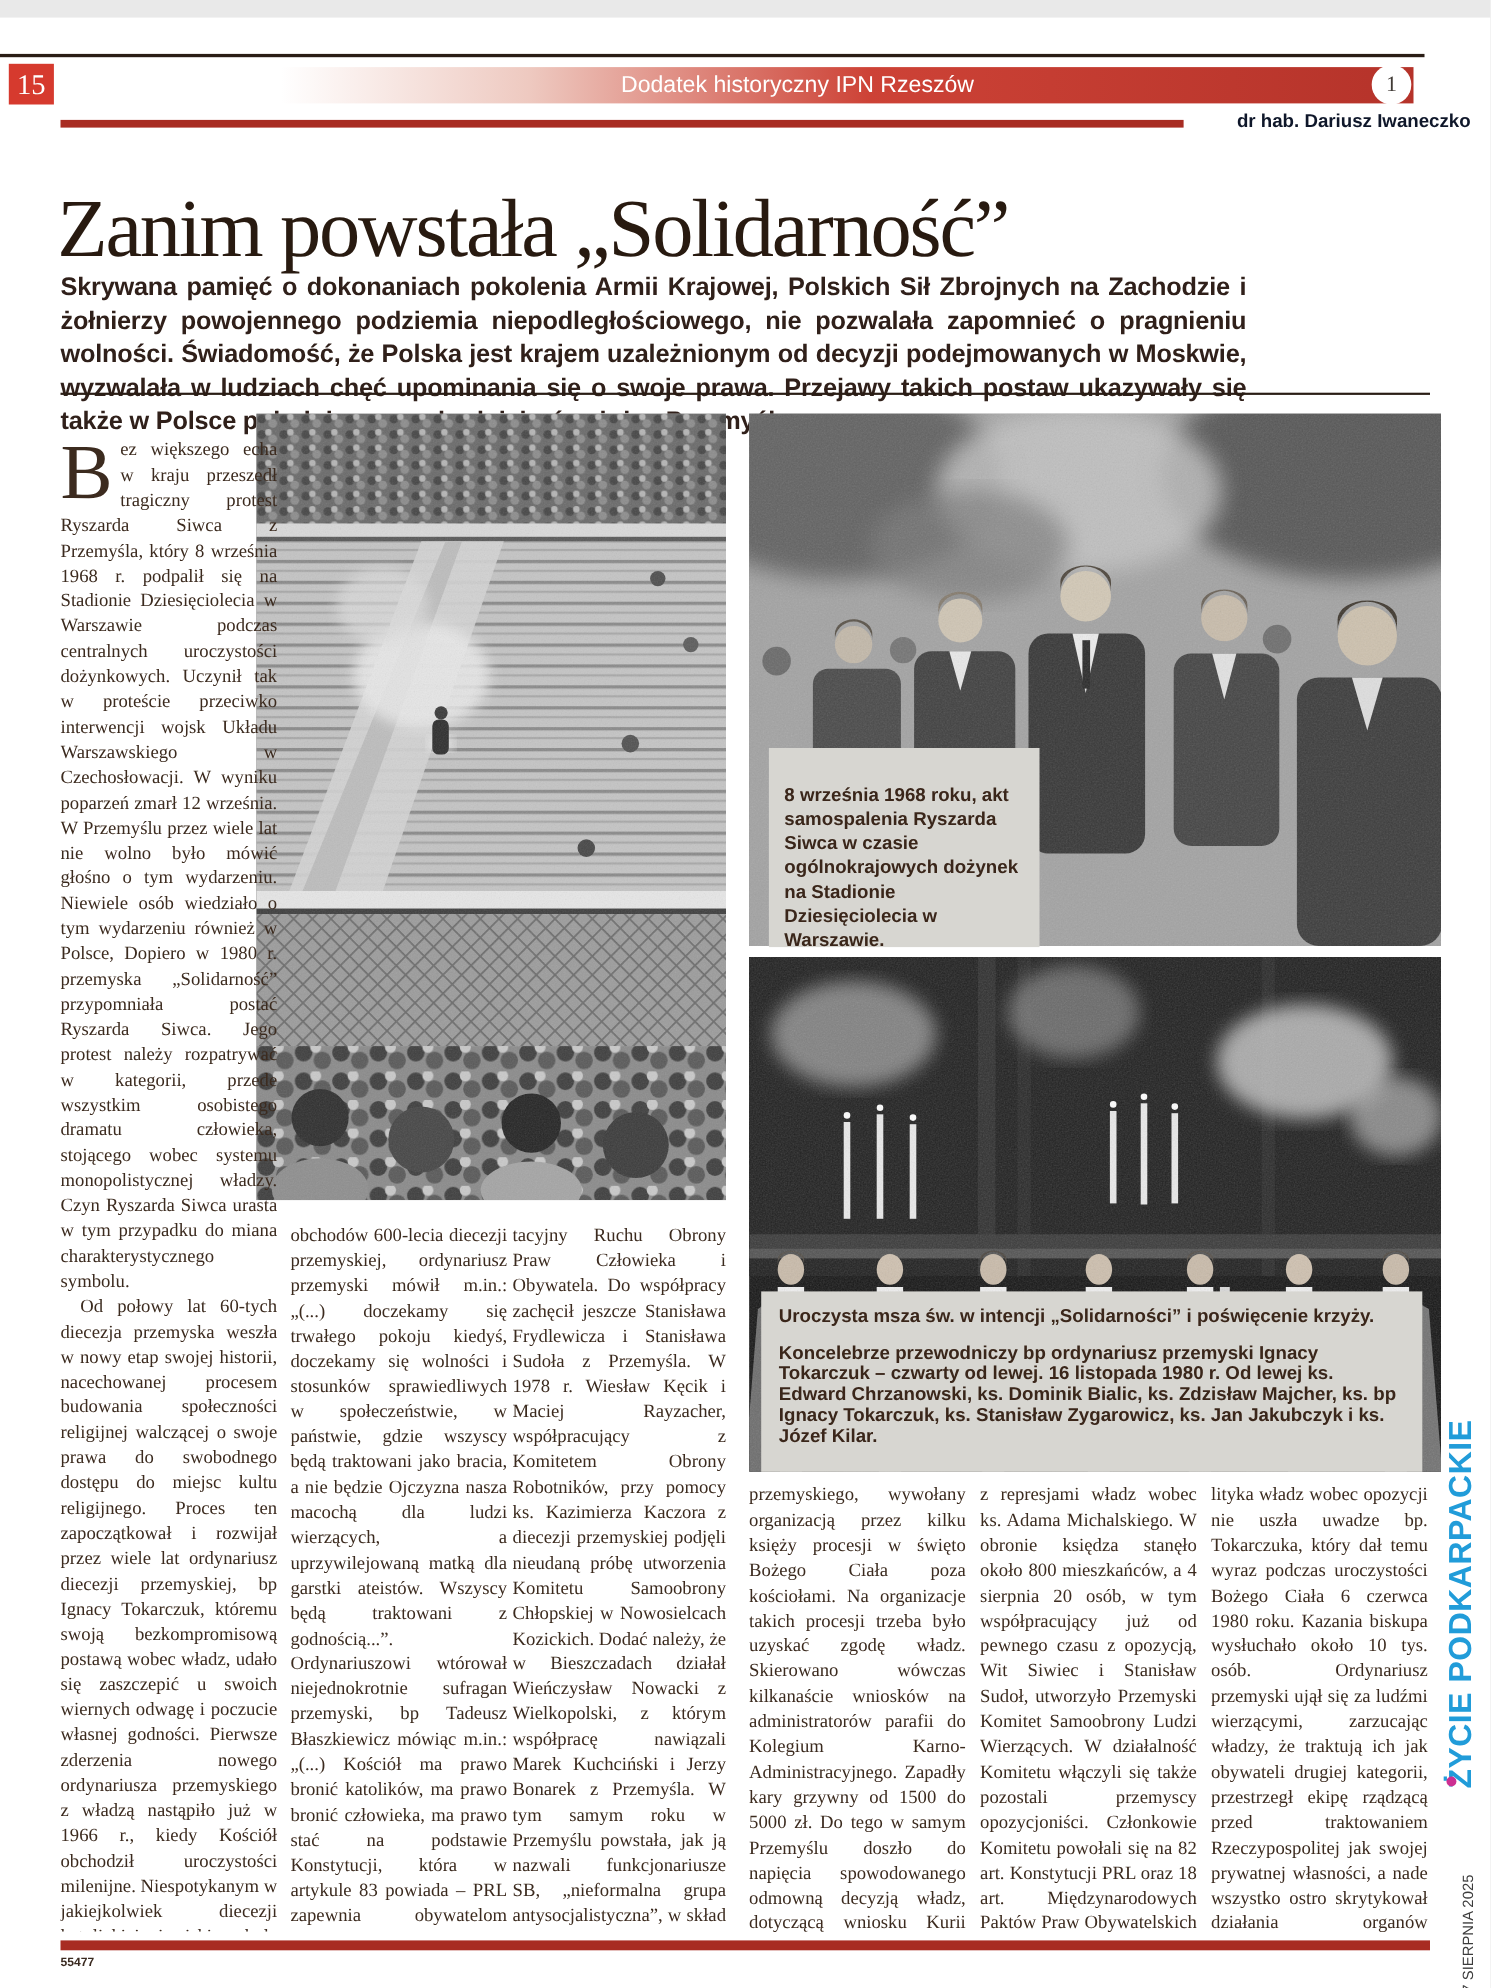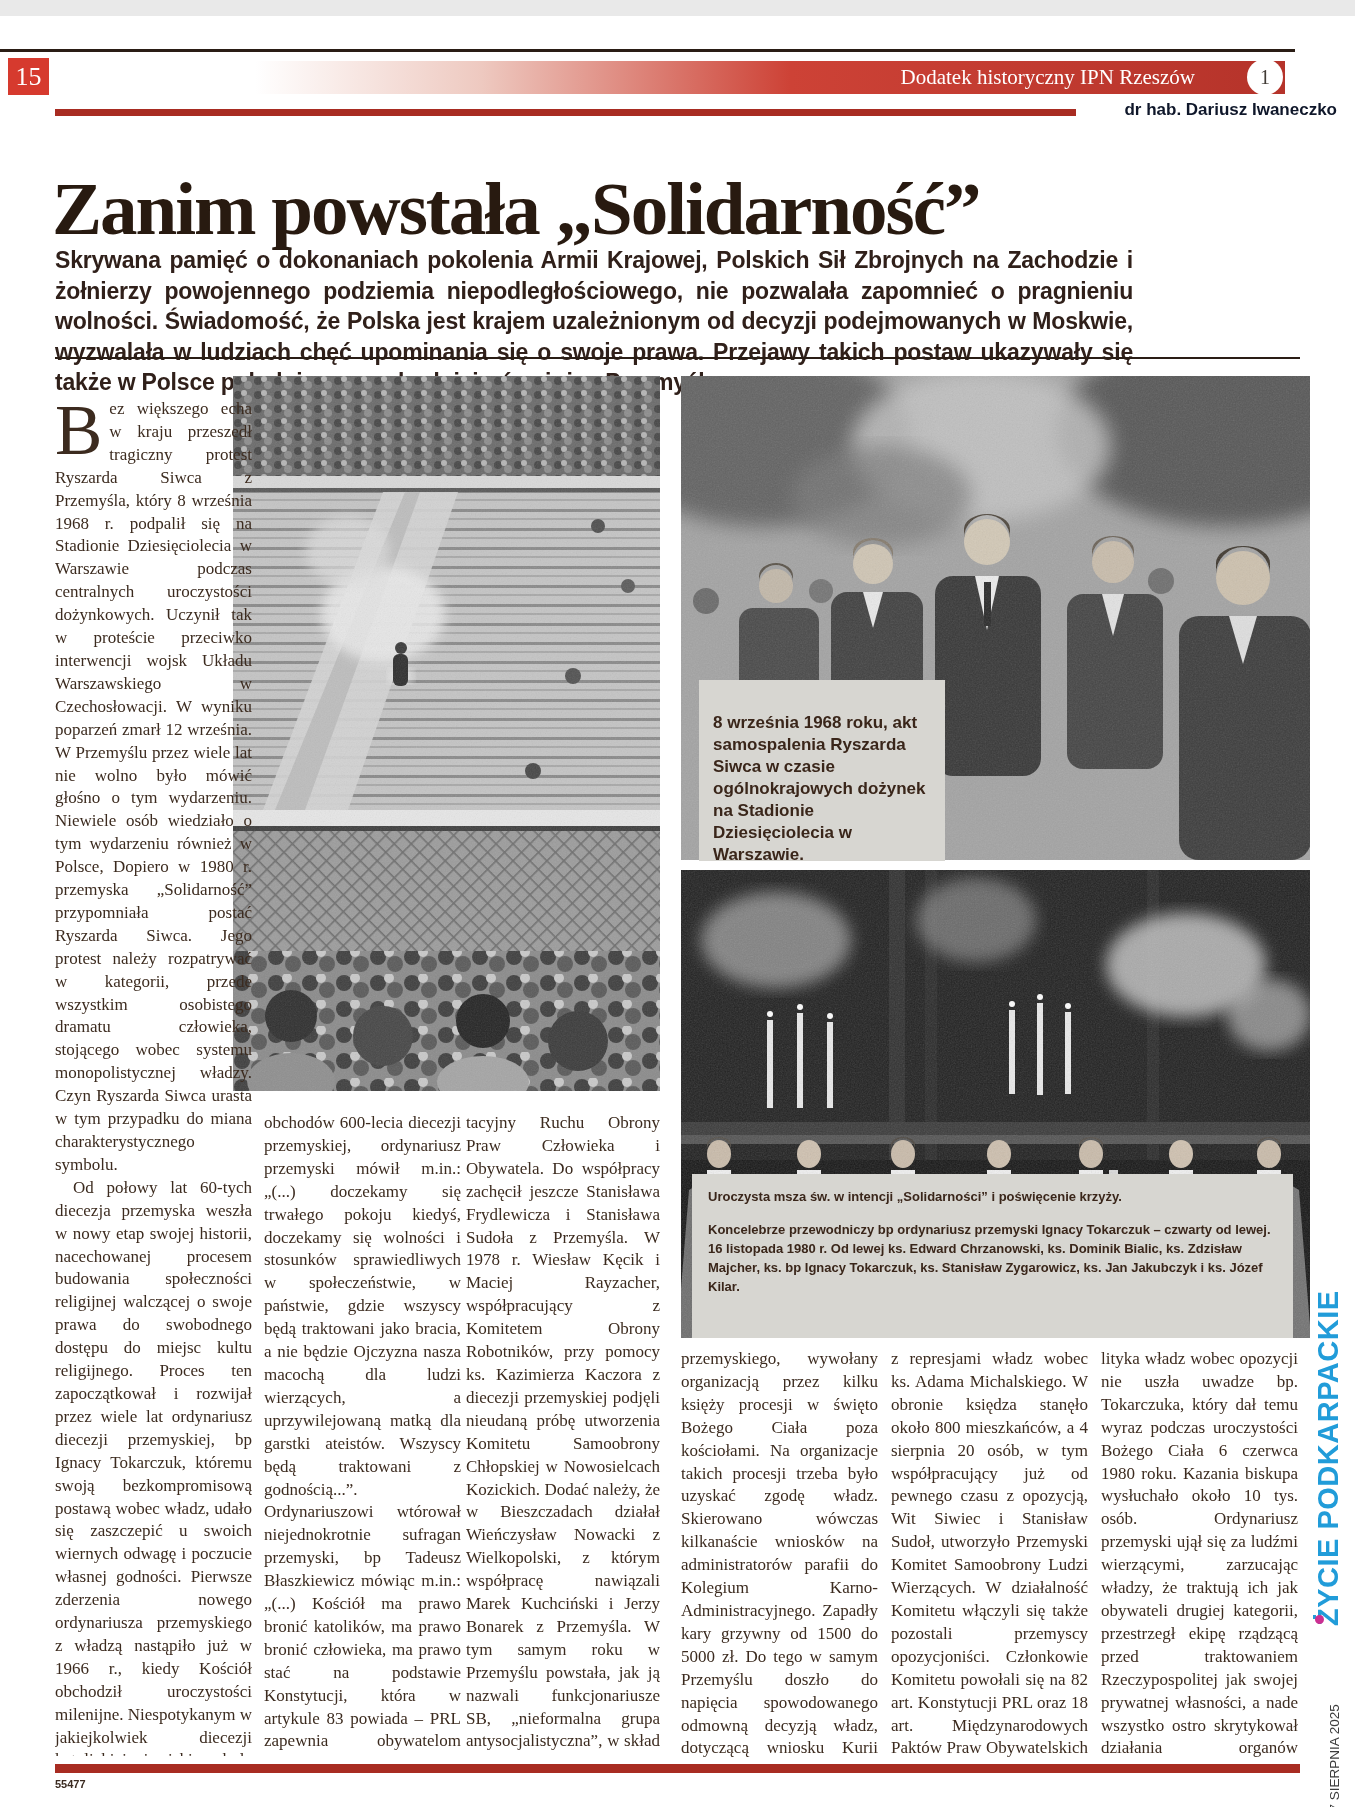--- a/index.html
+++ b/index.html
@@ -6,29 +6,29 @@
   .page{position:relative;width:1355px;height:1807px;background:#ffffff;margin:16px auto;overflow:hidden;
         font-family:"Liberation Serif",serif;color:#3c2b1f;}
   .abs{position:absolute;}
 
   
   .top-line{left:0;top:33px;width:1295px;height:3px;background:#2a1d15;}
   .pagenum{left:8px;top:42px;width:41px;height:37px;background:#d63a2e;color:#fff;
            font-family:"Liberation Serif",serif;font-size:26px;display:flex;align-items:center;justify-content:center;}
   .band{left:255px;top:45px;width:1030px;height:33px;
         background:linear-gradient(90deg,rgba(255,255,255,0) 0%, #eec9c0 22%, #cd4236 52%, #b5332a 100%);
-        display:flex;align-items:center;justify-content:flex-end;padding-right:90px;box-sizing:border-box;
-        color:#ffffff;font-family:Liberation Serif, serif;font-size:21px;}
+        display:flex;align-items:center;justify-content:center;padding-right:90px;box-sizing:border-box;
+        color:#ffffff;font-family:Liberation Sans, sans-serif;font-size:21px;}
   .issue-circle{left:1247px;top:43px;width:36px;height:36px;border-radius:50%;background:#ffffff;
         display:flex;align-items:center;justify-content:center;font-family:"Liberation Serif",serif;
         font-size:20px;color:#413b36;}
   .author-rule{left:55px;top:93px;width:1021px;height:7px;background:#a82c22;}
   .author{right:18px;top:84px;font-family:"Liberation Sans",sans-serif;font-weight:700;font-size:17px;color:#0f172a;}
 
-  .headline{left:52px;top:100px;width:1120px;font-family:"Liberation Serif",serif;font-weight:700;
+  .headline{left:52px;top:100px;width:1120px;font-family:"Liberation Serif",serif;font-weight:400;
             font-size:75px;letter-spacing:-2px;color:#281a10;white-space:nowrap;}
   .lead{left:55px;top:206px;width:1078px;font-family:"Liberation Sans",sans-serif;font-weight:700;
         font-size:23px;line-height:30.5px;letter-spacing:-0.2px;color:#30201a;text-align:justify;}
   .divider{left:55px;top:341px;width:1245px;height:2px;background:#2a1d15;}
 
   
   .col{position:absolute;text-align:justify;font-size:17px;line-height:22.9px;overflow:hidden;}
   .col p{margin:0;}
   .col p.ind{text-indent:18px;}
   .dropcap{float:left;font-size:71px;line-height:56px;padding:4px 7px 0 0;color:#3c2b1f;font-weight:400;}
@@ -44,21 +44,21 @@
   .photo svg{display:block;}
   .ph-a{left:233px;top:360px;width:427px;height:715px;}
   .ph-b{left:681px;top:360px;width:629px;height:484px;}
   .ph-c{left:681px;top:854px;width:629px;height:468px;}
 
   
   .cap{position:absolute;background:#d7d6d1;box-sizing:border-box;
        font-family:"Liberation Sans",sans-serif;font-weight:700;color:#3a261a;}
   .cap-a{left:699px;top:664px;width:246px;height:181px;padding:32px 14px;font-size:17px;line-height:22px;}
   .cap-a .credit{margin-top:18px;}
-  .cap-b{left:692px;top:1158px;width:601px;height:164px;padding:13px 16px;font-size:13px;line-height:19px;}
+  .cap-b{left:692px;top:1158px;width:601px;height:164px;padding:13px 16px;font-size:17px;line-height:19px;}
   .cap-b .title{margin-bottom:14px;}
   .cap-b .body{margin-bottom:11px;}
   .cap p{margin:0;}
 
   
   .bottom-bar{left:55px;top:1748px;width:1245px;height:9px;background:#a82c22;}
   .footcode{left:55px;top:1762px;font-family:"Liberation Sans",sans-serif;font-weight:700;font-size:11px;color:#3a2a20;}
 
   
   .masthead{left:1312px;top:1186px;height:424px;writing-mode:vertical-rl;transform:rotate(180deg);

